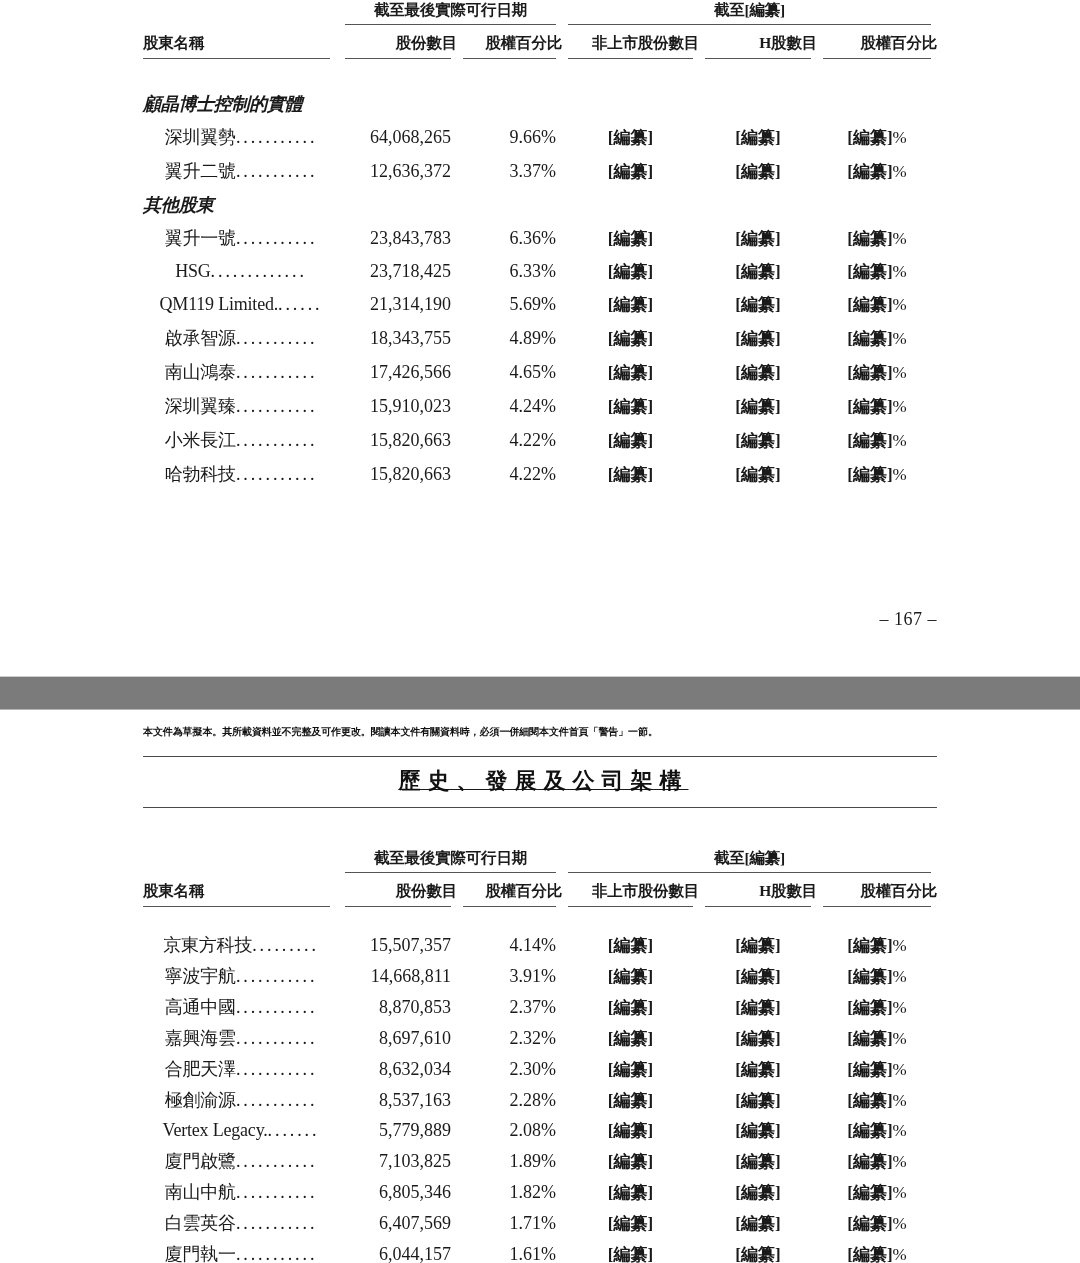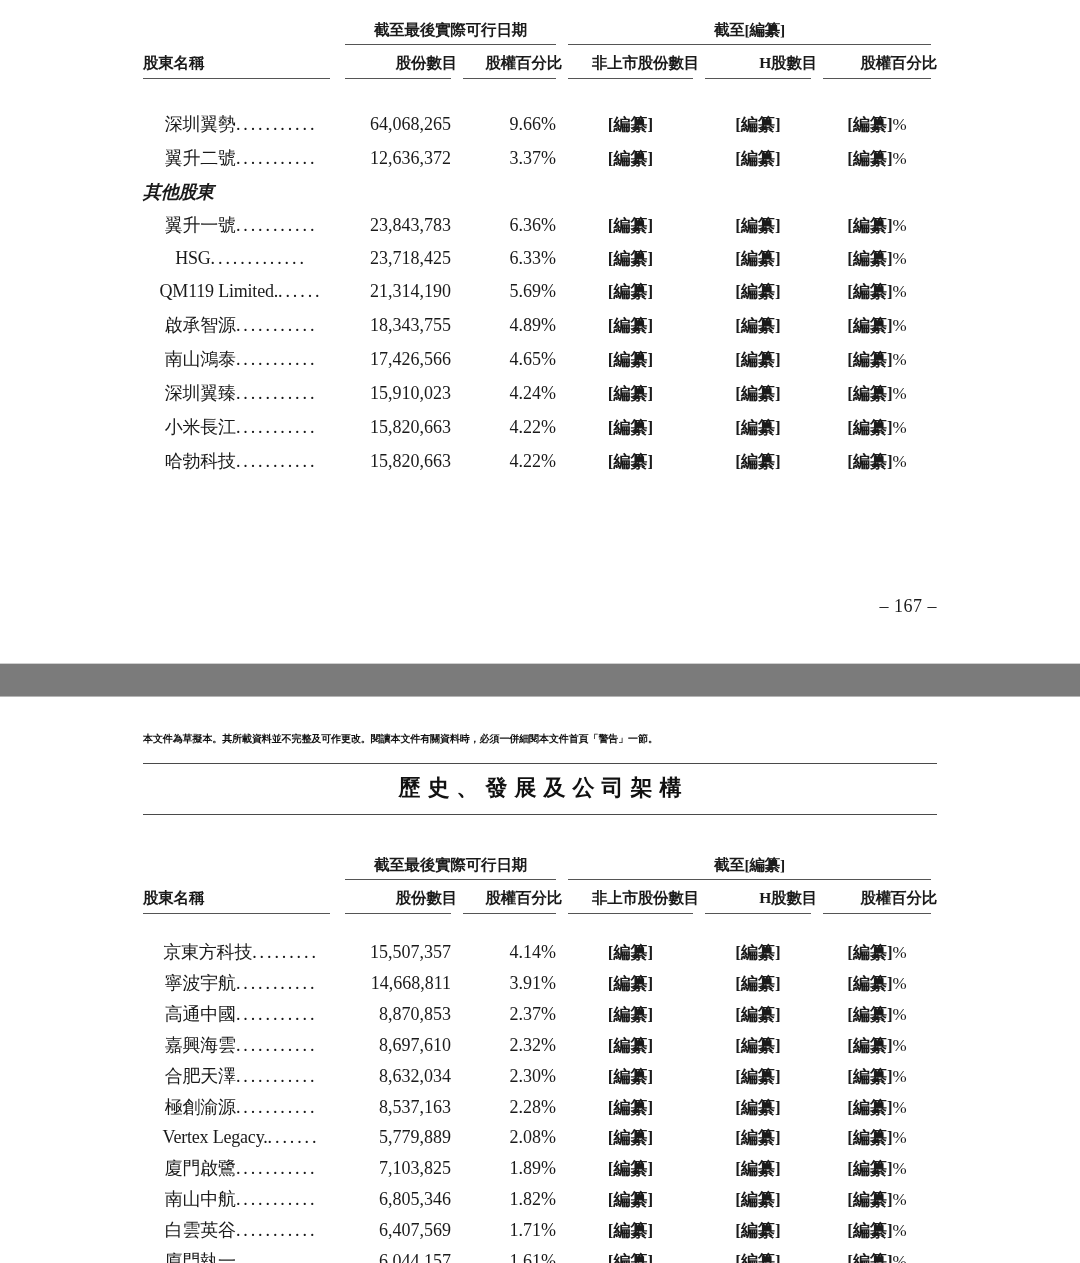--- a/index.html
+++ b/index.html
@@ -13,21 +13,20 @@
     font-family: "Liberation Serif", "DejaVu Serif", serif;
     color: #1a1a1a;
     position: relative;
     overflow: hidden;
   }
 
   .page {
     position: relative;
     width: 864px;
     box-sizing: border-box;
-    margin-top: 20px;
   }
 
   .content {
     margin: 0 143px;
     width: 794px;
   }
 
   
   table.share-table {
     border-collapse: collapse;
@@ -161,20 +160,21 @@
     color: #111;
     white-space: nowrap;
   }
 
   
   .section-title-wrap {
     border-top: 1.5px solid #4a4a4a;
     border-bottom: 1.5px solid #4a4a4a;
     padding: 9px 0 11px 0;
     text-align: center;
+    text-decoration: underline;
   }
   .section-title {
     font-size: 22px;
     font-weight: bold;
     letter-spacing: 7px;
     padding-left: 7px;
     color: #111;
   }
 </style>
 </head>
@@ -235,20 +235,23 @@
             </td>
           <td>
               <div class="rule"></div>
             </td>
         </tr>
         <tr class="head-gap">
             <td colspan="6"></td>
           </tr>
       </thead>
       <tbody id="t1-body">
+          <tr class="group-title">
+            <td colspan="6">顧晶博士控制的實體</td>
+          </tr>
           <tr class="data-row">
             <td class="name-cell"><span>深圳翼勢</span><span class="leader leader-dots">...........</span></td>
             <td class="num-cell">64,068,265</td>
             <td class="pct-cell">9.66%</td>
             <td class="red-cell">[編纂]</td>
             <td class="red-cell">[編纂]</td>
             <td class="red-cell-pct"><b>[編纂]</b>%</td>
           </tr>
           <tr class="data-row">
             <td class="name-cell"><span>翼升二號</span><span class="leader leader-dots">...........</span></td>

